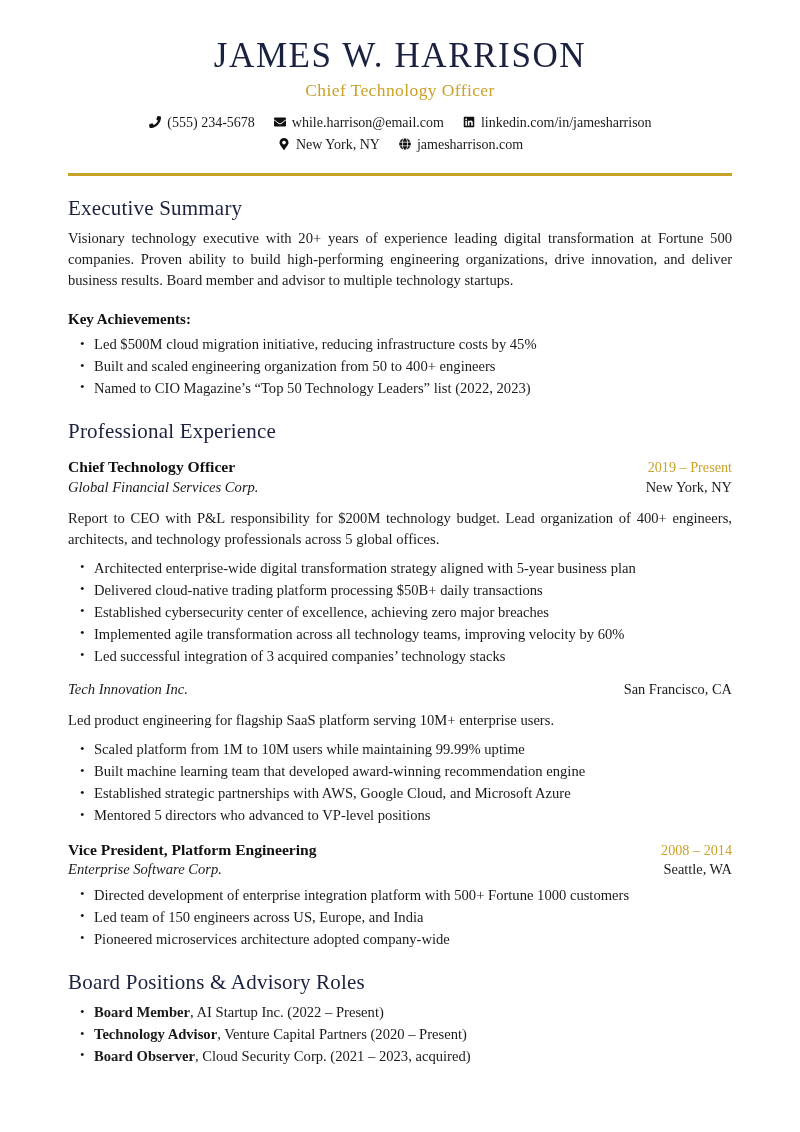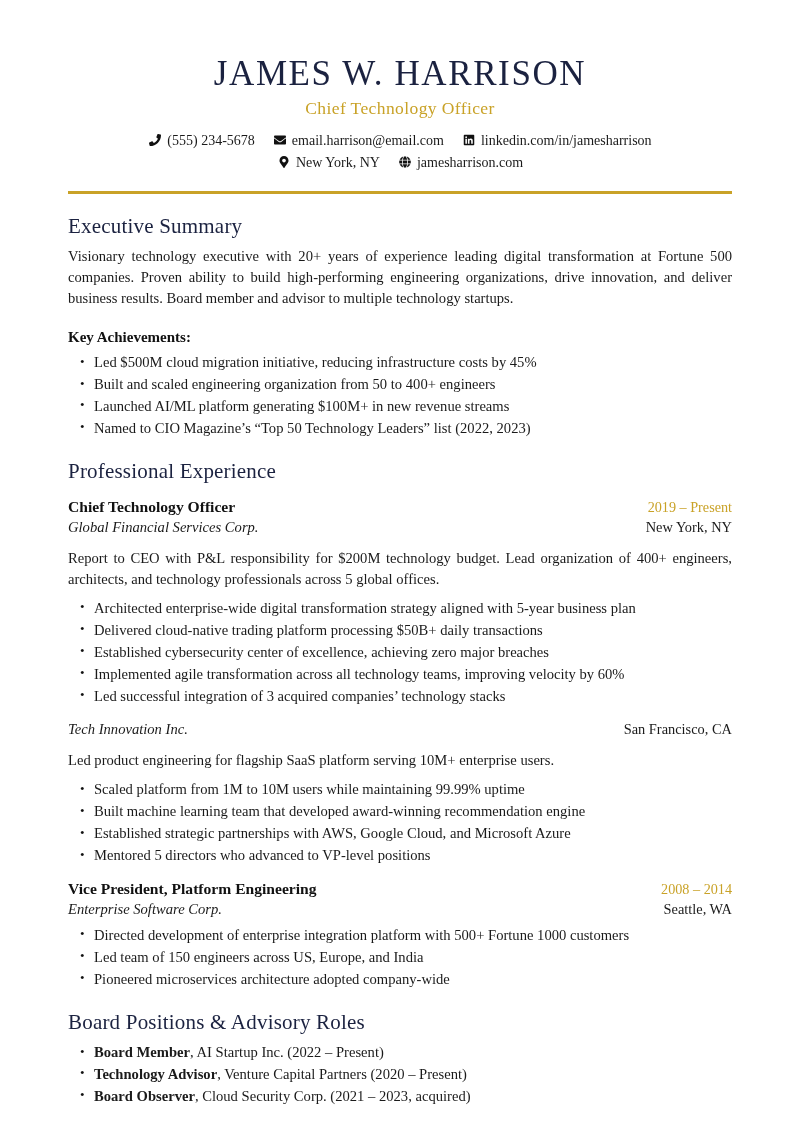--- a/index.html
+++ b/index.html
@@ -11,21 +11,21 @@
     width: 800px;
     height: 1132px;
     font-family: "Liberation Serif", "DejaVu Serif", serif;
     color: #1a1a1a;
     -webkit-font-smoothing: antialiased;
   }
   .page {
     width: 800px;
     height: 828px;
     box-sizing: border-box;
-    padding: 54px 68px 0 68px;
+    padding: 36px 68px 0 68px;
     position: relative;
     background: #ffffff;
   }
 
   
   .header { text-align: center; }
   .name {
     font-size: 35px;
     letter-spacing: 1.6px;
     color: #1b2240;
@@ -176,21 +176,21 @@
         </span>
         <span>(555) 234-5678</span>
       </span>
 
       <span class="contact-item">
         <span class="ico">
           <svg viewBox="0 0 512 512">
               <path d="M502.3 190.8c3.9-3.1 9.7-.2 9.7 4.7V400c0 26.5-21.5 48-48 48H48c-26.5 0-48-21.5-48-48V195.6c0-5 5.7-7.8 9.7-4.7 22.4 17.4 52.1 39.5 154.1 113.6 21.1 15.4 56.7 47.8 92.2 47.6 35.7.3 72-32.8 92.3-47.6 102-74.1 131.6-96.3 154-113.7zM256 320c23.2.4 56.6-29.2 73.4-41.4 132.7-96.3 142.8-104.7 173.4-128.7 5.8-4.5 9.2-11.5 9.2-18.9v-19c0-26.5-21.5-48-48-48H48C21.5 64 0 85.5 0 112v19c0 7.4 3.4 14.3 9.2 18.9 30.6 23.9 40.7 32.4 173.4 128.7 16.8 12.2 50.2 41.8 73.4 41.4z"></path>
             </svg>
         </span>
-        <span>email.harrison@email.com</span>
+        <span>while.harrison@email.com</span>
       </span>
 
       <span class="contact-item">
         <span class="ico">
           <svg viewBox="0 0 448 512">
               <path d="M416 32H31.9C14.3 32 0 46.5 0 64.3v383.4C0 465.5 14.3 480 31.9 480H416c17.6 0 32-14.5 32-32.3V64.3c0-17.8-14.4-32.3-32-32.3zM135.4 416H69V202.2h66.5V416zm-33.2-243c-21.3 0-38.5-17.3-38.5-38.5S80.9 96 102.2 96c21.2 0 38.5 17.3 38.5 38.5 0 21.3-17.2 38.5-38.5 38.5zm282.1 243h-66.4V312c0-24.8-.5-56.7-34.5-56.7-34.6 0-39.9 27-39.9 54.9V416h-66.4V202.2h63.7v29.2h.9c8.9-16.8 30.6-34.5 62.9-34.5 67.2 0 79.7 44.3 79.7 101.9V416z"></path>
             </svg>
         </span>
         <span>linkedin.com/in/jamesharrison</span>
       </span>
@@ -219,21 +219,20 @@
 
   <div class="divider"></div>
 
   <div class="section">
     <div class="section-heading">Executive Summary</div>
     <p class="body-text">Visionary technology executive with 20+ years of experience leading digital transformation at Fortune 500 companies. Proven ability to build high-performing engineering organizations, drive innovation, and deliver business results. Board member and advisor to multiple technology startups.</p>
     <div class="sub-heading">Key Achievements:</div>
     <ul class="bullets">
       <li>Led $500M cloud migration initiative, reducing infrastructure costs by 45%</li>
       <li>Built and scaled engineering organization from 50 to 400+ engineers</li>
-      <li>Launched AI/ML platform generating $100M+ in new revenue streams</li>
       <li>Named to CIO Magazine’s “Top 50 Technology Leaders” list (2022, 2023)</li>
     </ul>
   </div>
 
   <div class="section">
     <div class="section-heading">Professional Experience</div>
 
     <div class="job">
       <div class="job-row">
         <span class="job-title">Chief Technology Officer</span>

